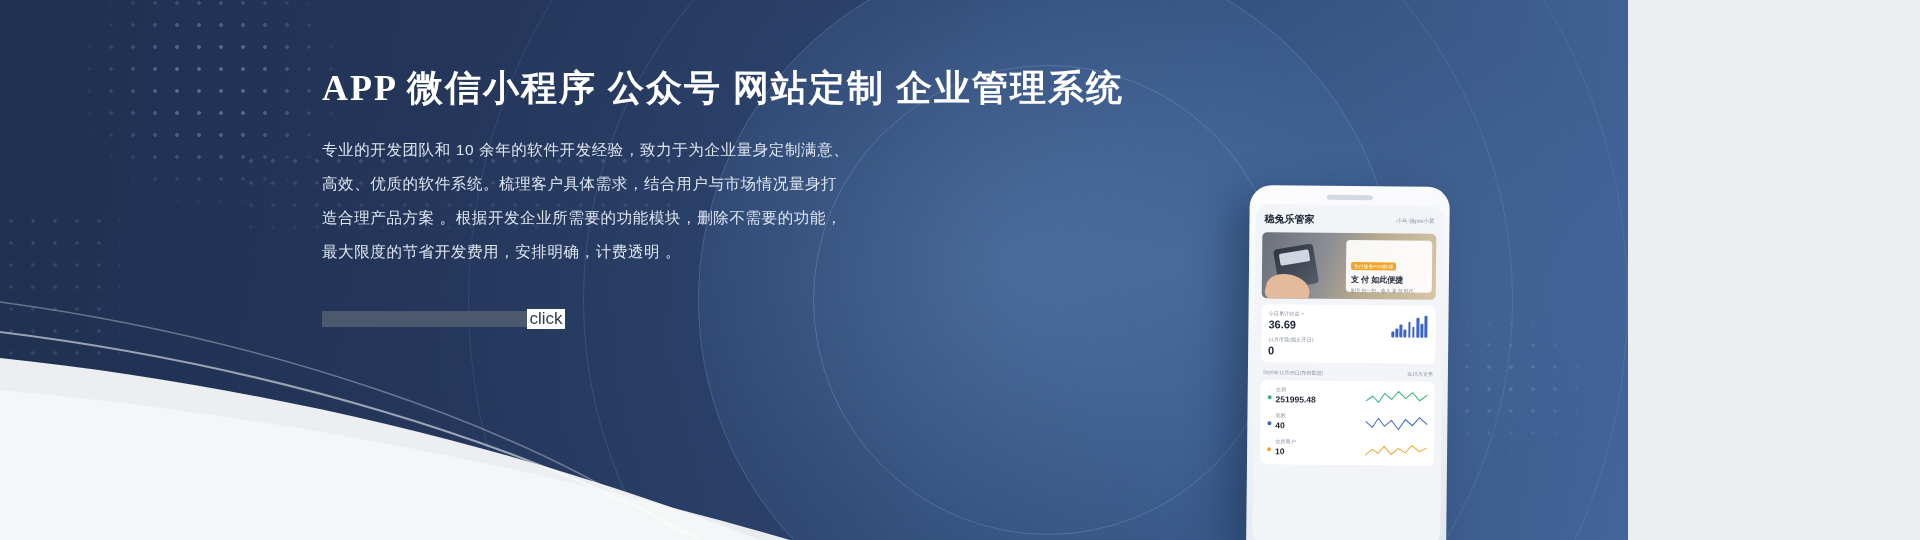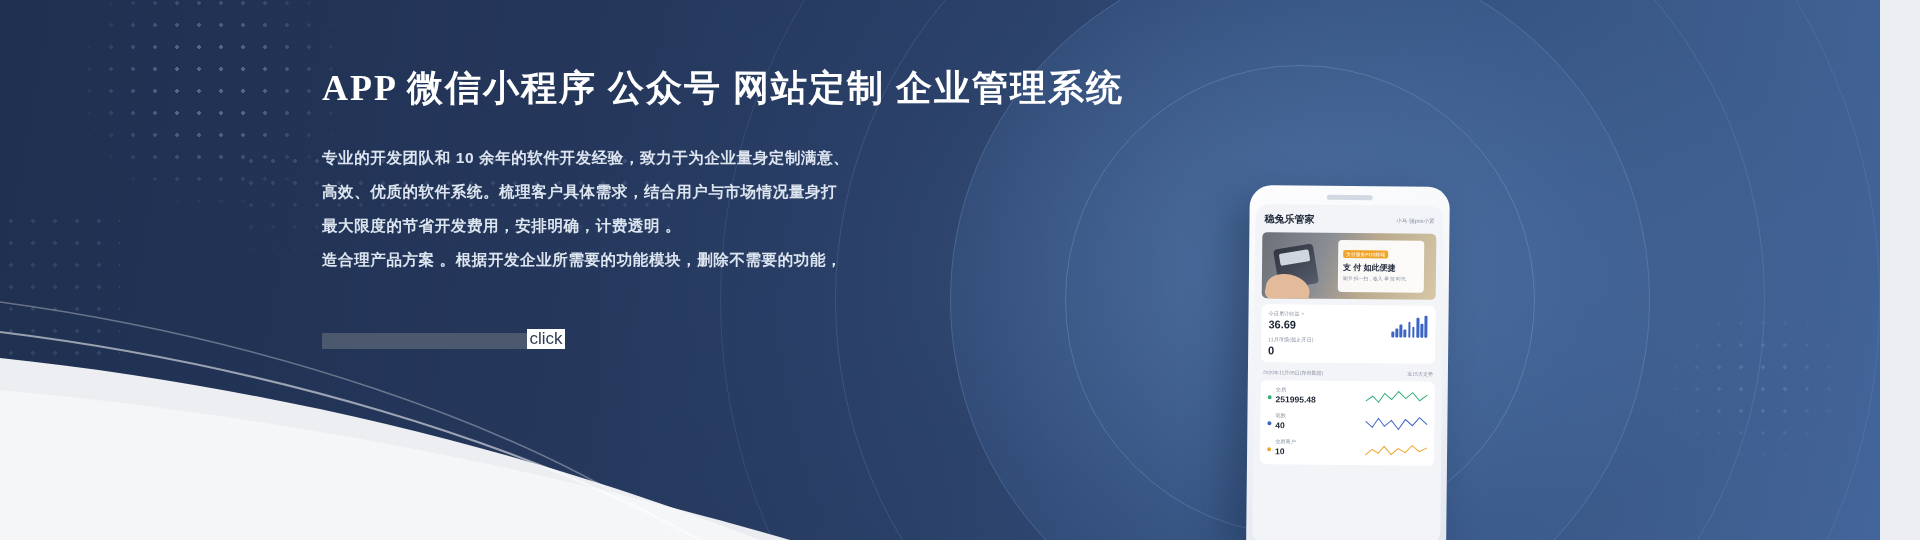--- a/index.html
+++ b/index.html
@@ -3,21 +3,21 @@
 <meta charset="utf-8">
 <style>
   * { margin:0; padding:0; box-sizing:border-box; }
   html,body { width:1920px; height:540px; overflow:hidden; }
   body {
     font-family:"Liberation Sans", sans-serif;
     background:#eceef1;
   }
   .stage {
     position:relative;
-    width:1880px; height:540px;
+    width:1628px; height:540px;
     overflow:hidden;
     background:#eceef1;
   }
   
   .hero-bg {
     position:absolute; inset:0;
     background:
       linear-gradient(100deg,#1f3050 0%, #24365a 28%, #2a3f66 52%, #33507c 72%, #3d5c8c 88%, #44659a 100%);
   }
   .hero-bg::after{
@@ -66,32 +66,32 @@
   
   .content { position:absolute; left:322px; top:64px; width:820px; }
   .headline {
     font-family:"Liberation Serif", serif;
     font-weight:700;
     font-size:36px;
     letter-spacing:2px;
     color:#ffffff;
     white-space:nowrap;
   }
-  .desc { margin-top:28px;font-weight:bold; }
+  .desc { margin-top:20px; }
   .desc-line {
     font-size:15.5px;
     line-height:34px;
     color:#dde5f0;
     letter-spacing:.6px;
     white-space:nowrap;
   }
   .cta-row {
     margin-top:27px;
     display:flex;
-    align-items:flex-end;
+    align-items:center;
     width:243px;
     height:45px;
   }
   .cta-field {
     flex:1;
     background:#4c586d;
     border:none;
     outline:none;
     color:#d6dde8;
     font-size:14px;
@@ -147,22 +147,22 @@
   }
   .ph-banner .term::before{
     content:""; position:absolute; left:5px; top:5px; width:30px; height:12px;
     background:#cfd6e0; border-radius:2px;
   }
   .ph-banner .hand {
     position:absolute; left:4px; bottom:-6px; width:44px; height:30px;
     background:#e3bb9a; border-radius:50% 50% 20% 30%; transform:rotate(12deg);
   }
   .ph-banner-card {
-    position:absolute; right:12px; top:7px; width:86px; height:52px;
-    background:rgba(255,255,255,0.93); border-radius:4px; padding:2px 5px;
+    position:absolute; right:4px; top:7px; width:86px; height:52px;
+    background:rgba(255,255,255,0.93); border-radius:4px; padding:14px 5px;
   }
   .ph-tag { background:#f0a52a; color:#fff; font-size:4.8px; padding:1px 3px; border-radius:2px; display:inline-block;}
   .ph-bc-title { font-size:8px; font-weight:bold; color:#23293a; margin-top:2px;}
   .ph-bc-sub { font-size:4.8px; color:#7d8494; margin-top:2px; line-height:1.5;}
   .ph-card {
     background:#fff; border-radius:6px; margin-top:6px; padding:6px 7px;
     position:relative;
   }
   .ph-kv-label { font-size:5.2px; color:#8b93a3;}
   .ph-kv-val2 { font-size:11px; color:#1d2433; font-weight:bold; margin-top:1px;}
@@ -204,22 +204,22 @@
     <path d="M0,62 C250,96 520,180 690,300" fill="none" stroke="#ffffff" stroke-width="1.6" opacity="0.32"></path>
     <path d="M760,300 C1000,238 1400,196 1920,190 L1920,300 Z" fill="#eceef1" opacity="0.0"></path>
   </svg>
 
   <div class="content">
     <h1 class="headline">APP  微信小程序  公众号  网站定制 企业管理系统</h1>
 
     <div class="desc">
       <div class="desc-line">专业的开发团队和  10  余年的软件开发经验，致力于为企业量身定制满意、</div>
       <div class="desc-line">高效、优质的软件系统。梳理客户具体需求，结合用户与市场情况量身打</div>
+      <div class="desc-line">造合理产品方案 。根据开发企业所需要的功能模块，删除不需要的功能，</div>
       <div class="desc-line">最大限度的节省开发费用，安排明确，计费透明 。</div>
-      <div class="desc-line">造合理产品方案 。根据开发企业所需要的功能模块，删除不需要的功能，</div>
     </div>
 
     <div class="cta-row">
       <input class="cta-field" type="text" placeholder="" style="">
       <button class="cta-button">click</button>
     </div>
   </div>
 
   <div class="phone">
     <div class="phone-notch"></div>

